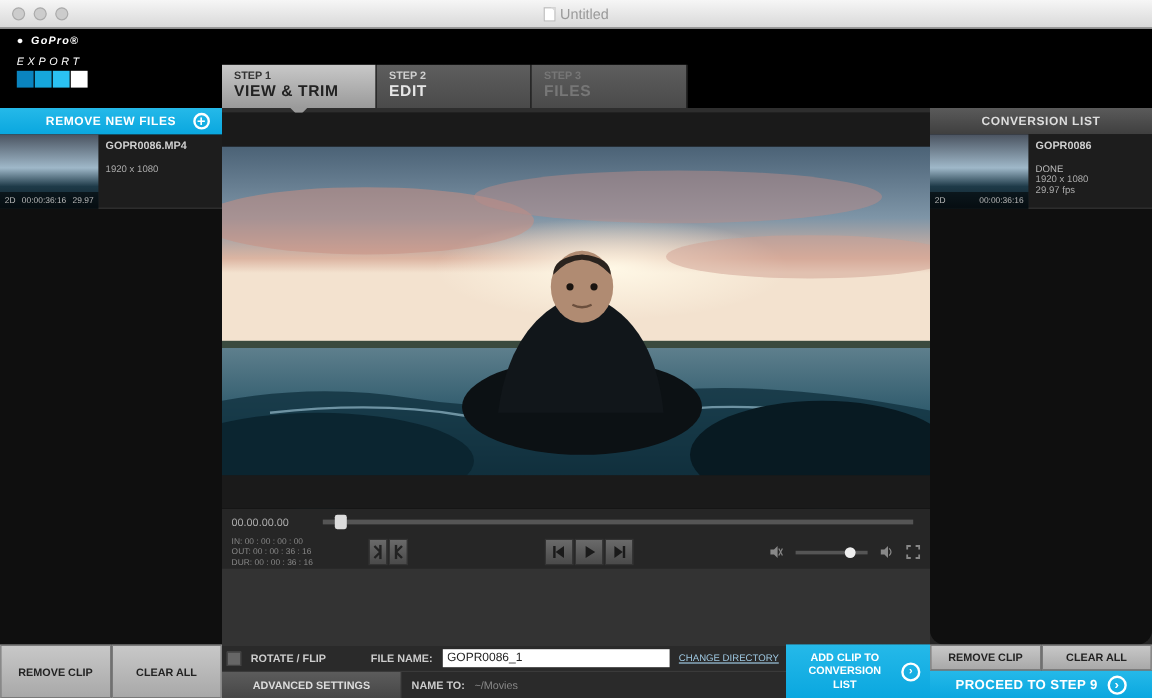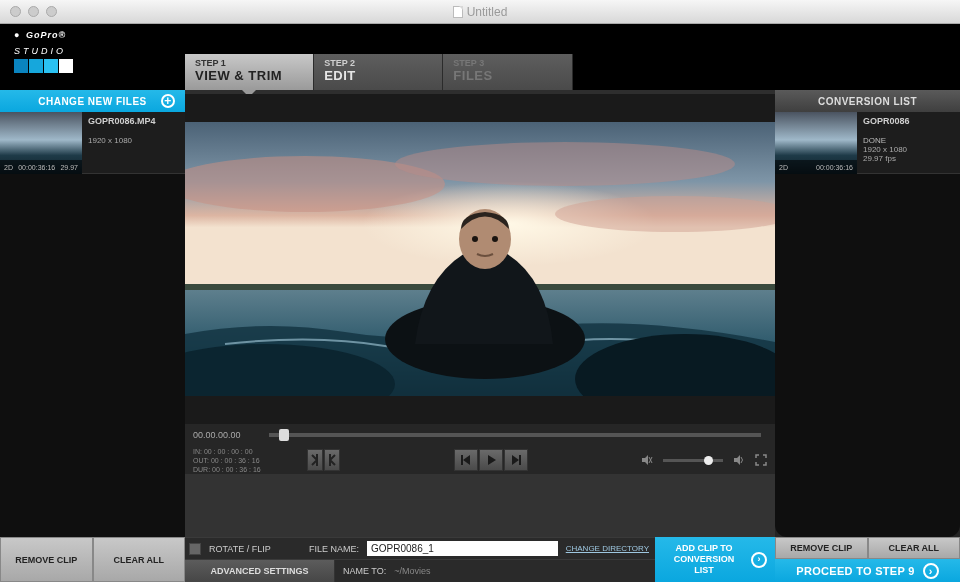--- a/index.html
+++ b/index.html
@@ -80,21 +80,21 @@
 
   
   .bottom { height:45px; display:flex; background:#2a2a2a; align-items:stretch;}
   .btn-flat { width:92px; height:22px; background:linear-gradient(#c8c8c8,#a8a8a8); color:#222; font-size:9px; font-weight:700; display:flex;align-items:center;justify-content:center; border:1px solid #888;}
   .left-bottom { width:185px; display:flex; align-items:flex-end;}
   .left-bottom .btn-flat{flex:1;height:45px;}
 
   .center-bottom { flex:1; display:flex; flex-direction:column; background:#2a2a2a; font-size:9px;}
   .row1,.row2{ height:22px; display:flex; align-items:center; gap:8px; padding-left:4px; border-top:1px solid #3a3a3a;}
   .chk { width:12px;height:12px;background:#666;border:1px solid #444;}
-  .lbl { color:#ccc; font-weight:400; font-size:9px;}
+  .lbl { color:#ccc; font-weight:700; font-size:9px;}
   .filename-input{ flex:1; height:15px; background:#fff; color:#222; font-size:10px; padding:0 4px; border:none;}
   .link { color:#9ec7e0; font-size:8px; text-decoration:underline;}
   .adv-btn{ width:150px; height:22px; background:linear-gradient(#5c5c5c,#464646); color:#ddd; font-size:9px; font-weight:600; display:flex;align-items:center;justify-content:center; border-right:1px solid #333;}
   .saveto-val{ color:#888; font-size:9px;}
 
   .addclip { width:120px; background:linear-gradient(#25b9e9,#0aa7df); display:flex; align-items:center; justify-content:center; color:#fff; font-size:9px; font-weight:700; text-align:center; line-height:11px; position:relative; padding:0 8px;}
   .addclip .arr{ width:16px;height:16px;border:2px solid #fff;border-radius:50%;display:flex;align-items:center;justify-content:center;margin-left:6px;flex-shrink:0;}
   .right-bottom { width:185px; display:flex; flex-direction:column;}
   .right-bottom .toprow{display:flex;height:22px;}
   .right-bottom .toprow .btn-flat{flex:1;height:22px;}
@@ -113,21 +113,21 @@
     <div class="tl"></div>
   </div>
   <div class="title">
     <span class="doc-icon"></span><span>Untitled</span>
   </div>
 </div>
 
 <div class="topband">
   <div class="logo">
     <div class="gopro"><span>●</span> <span>GoPro</span><span>®</span></div>
-    <div class="studio">STUDIO</div>
+    <div class="studio">EXPORT</div>
     <div class="sqs">
       <div class="sq" style="background:#0a84bf"></div>
       <div class="sq" style="background:#16a7dc"></div>
       <div class="sq" style="background:#2bc2f2"></div>
       <div class="sq" style="background:#ffffff"></div>
     </div>
   </div>
   <div class="steps">
     <div class="step active">
       <div class="sn">STEP 1</div>
@@ -142,21 +142,21 @@
       <div class="st">FILES</div>
     </div>
   </div>
   <div class="right-fill"></div>
 </div>
 
 <div class="main">
 
   <div class="left">
     <div class="import-bar">
-      <span>CHANGE NEW FILES</span>
+      <span>REMOVE NEW FILES</span>
       <span class="plus">+</span>
     </div>
     <div class="clip">
       <div class="thumb">
         <div class="dim-overlay">
           <span>2D</span>
           <span>00:00:36:16</span>
           <span>29.97</span>
         </div>
       </div>

